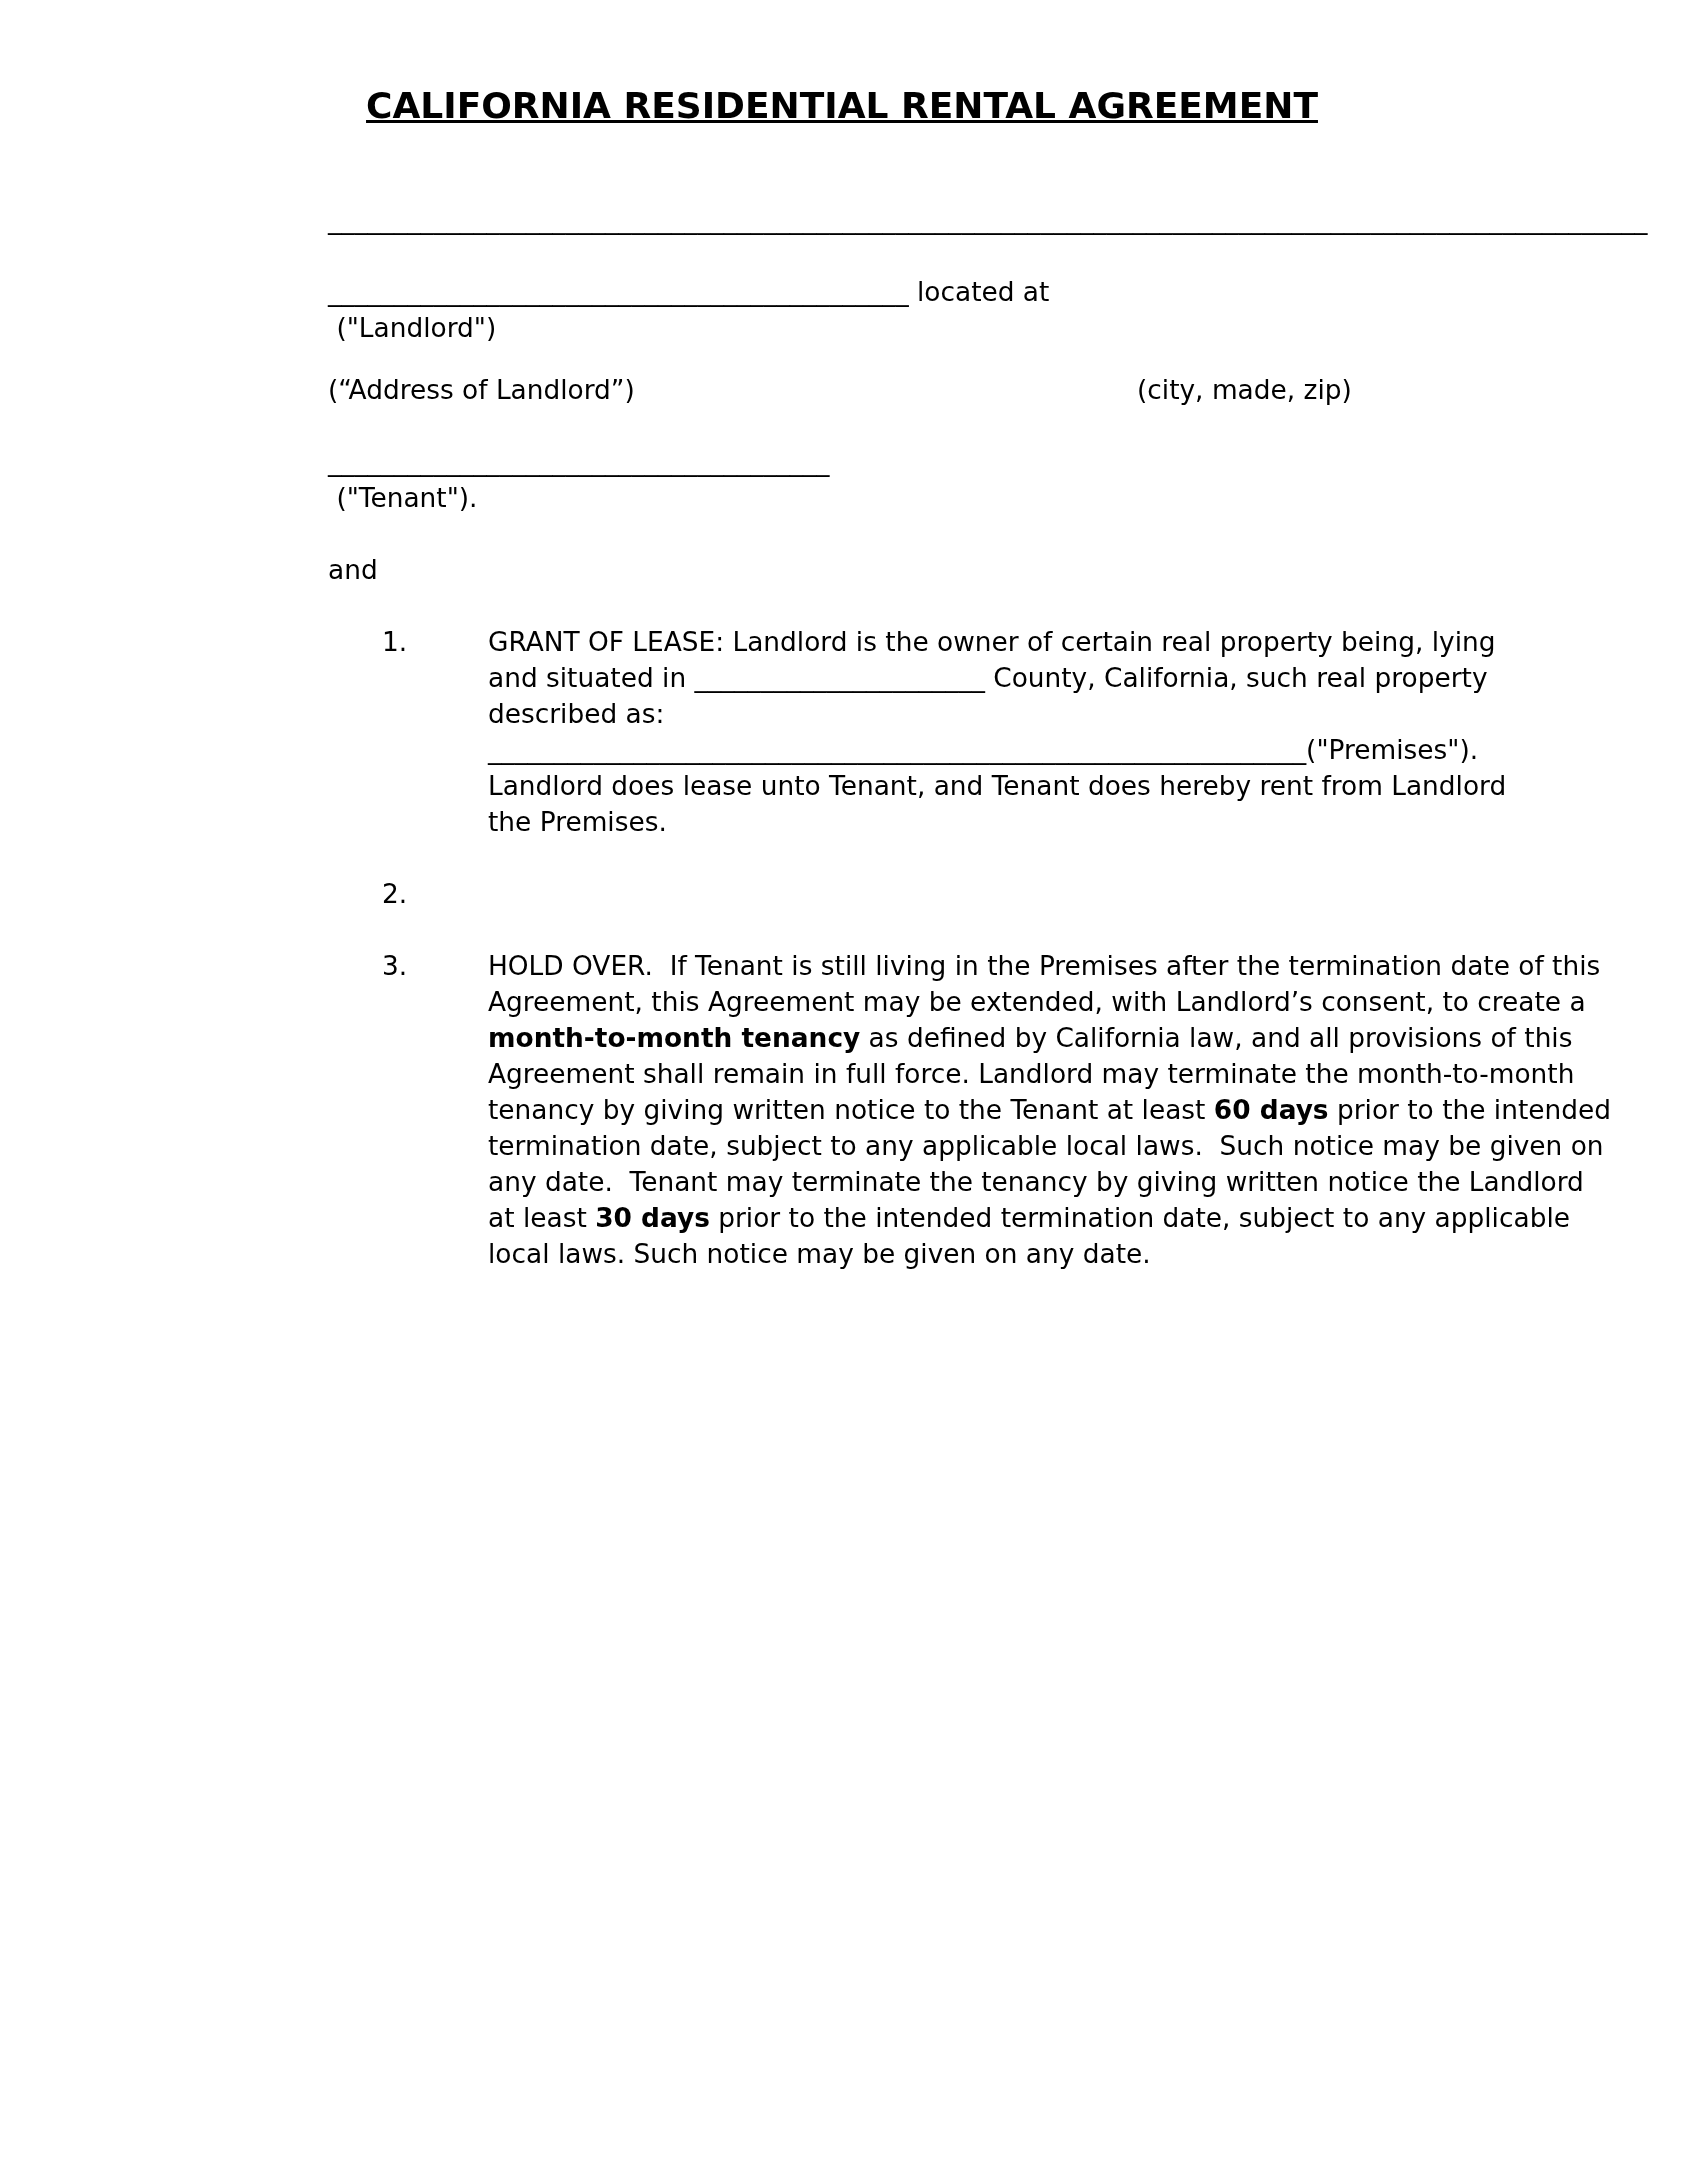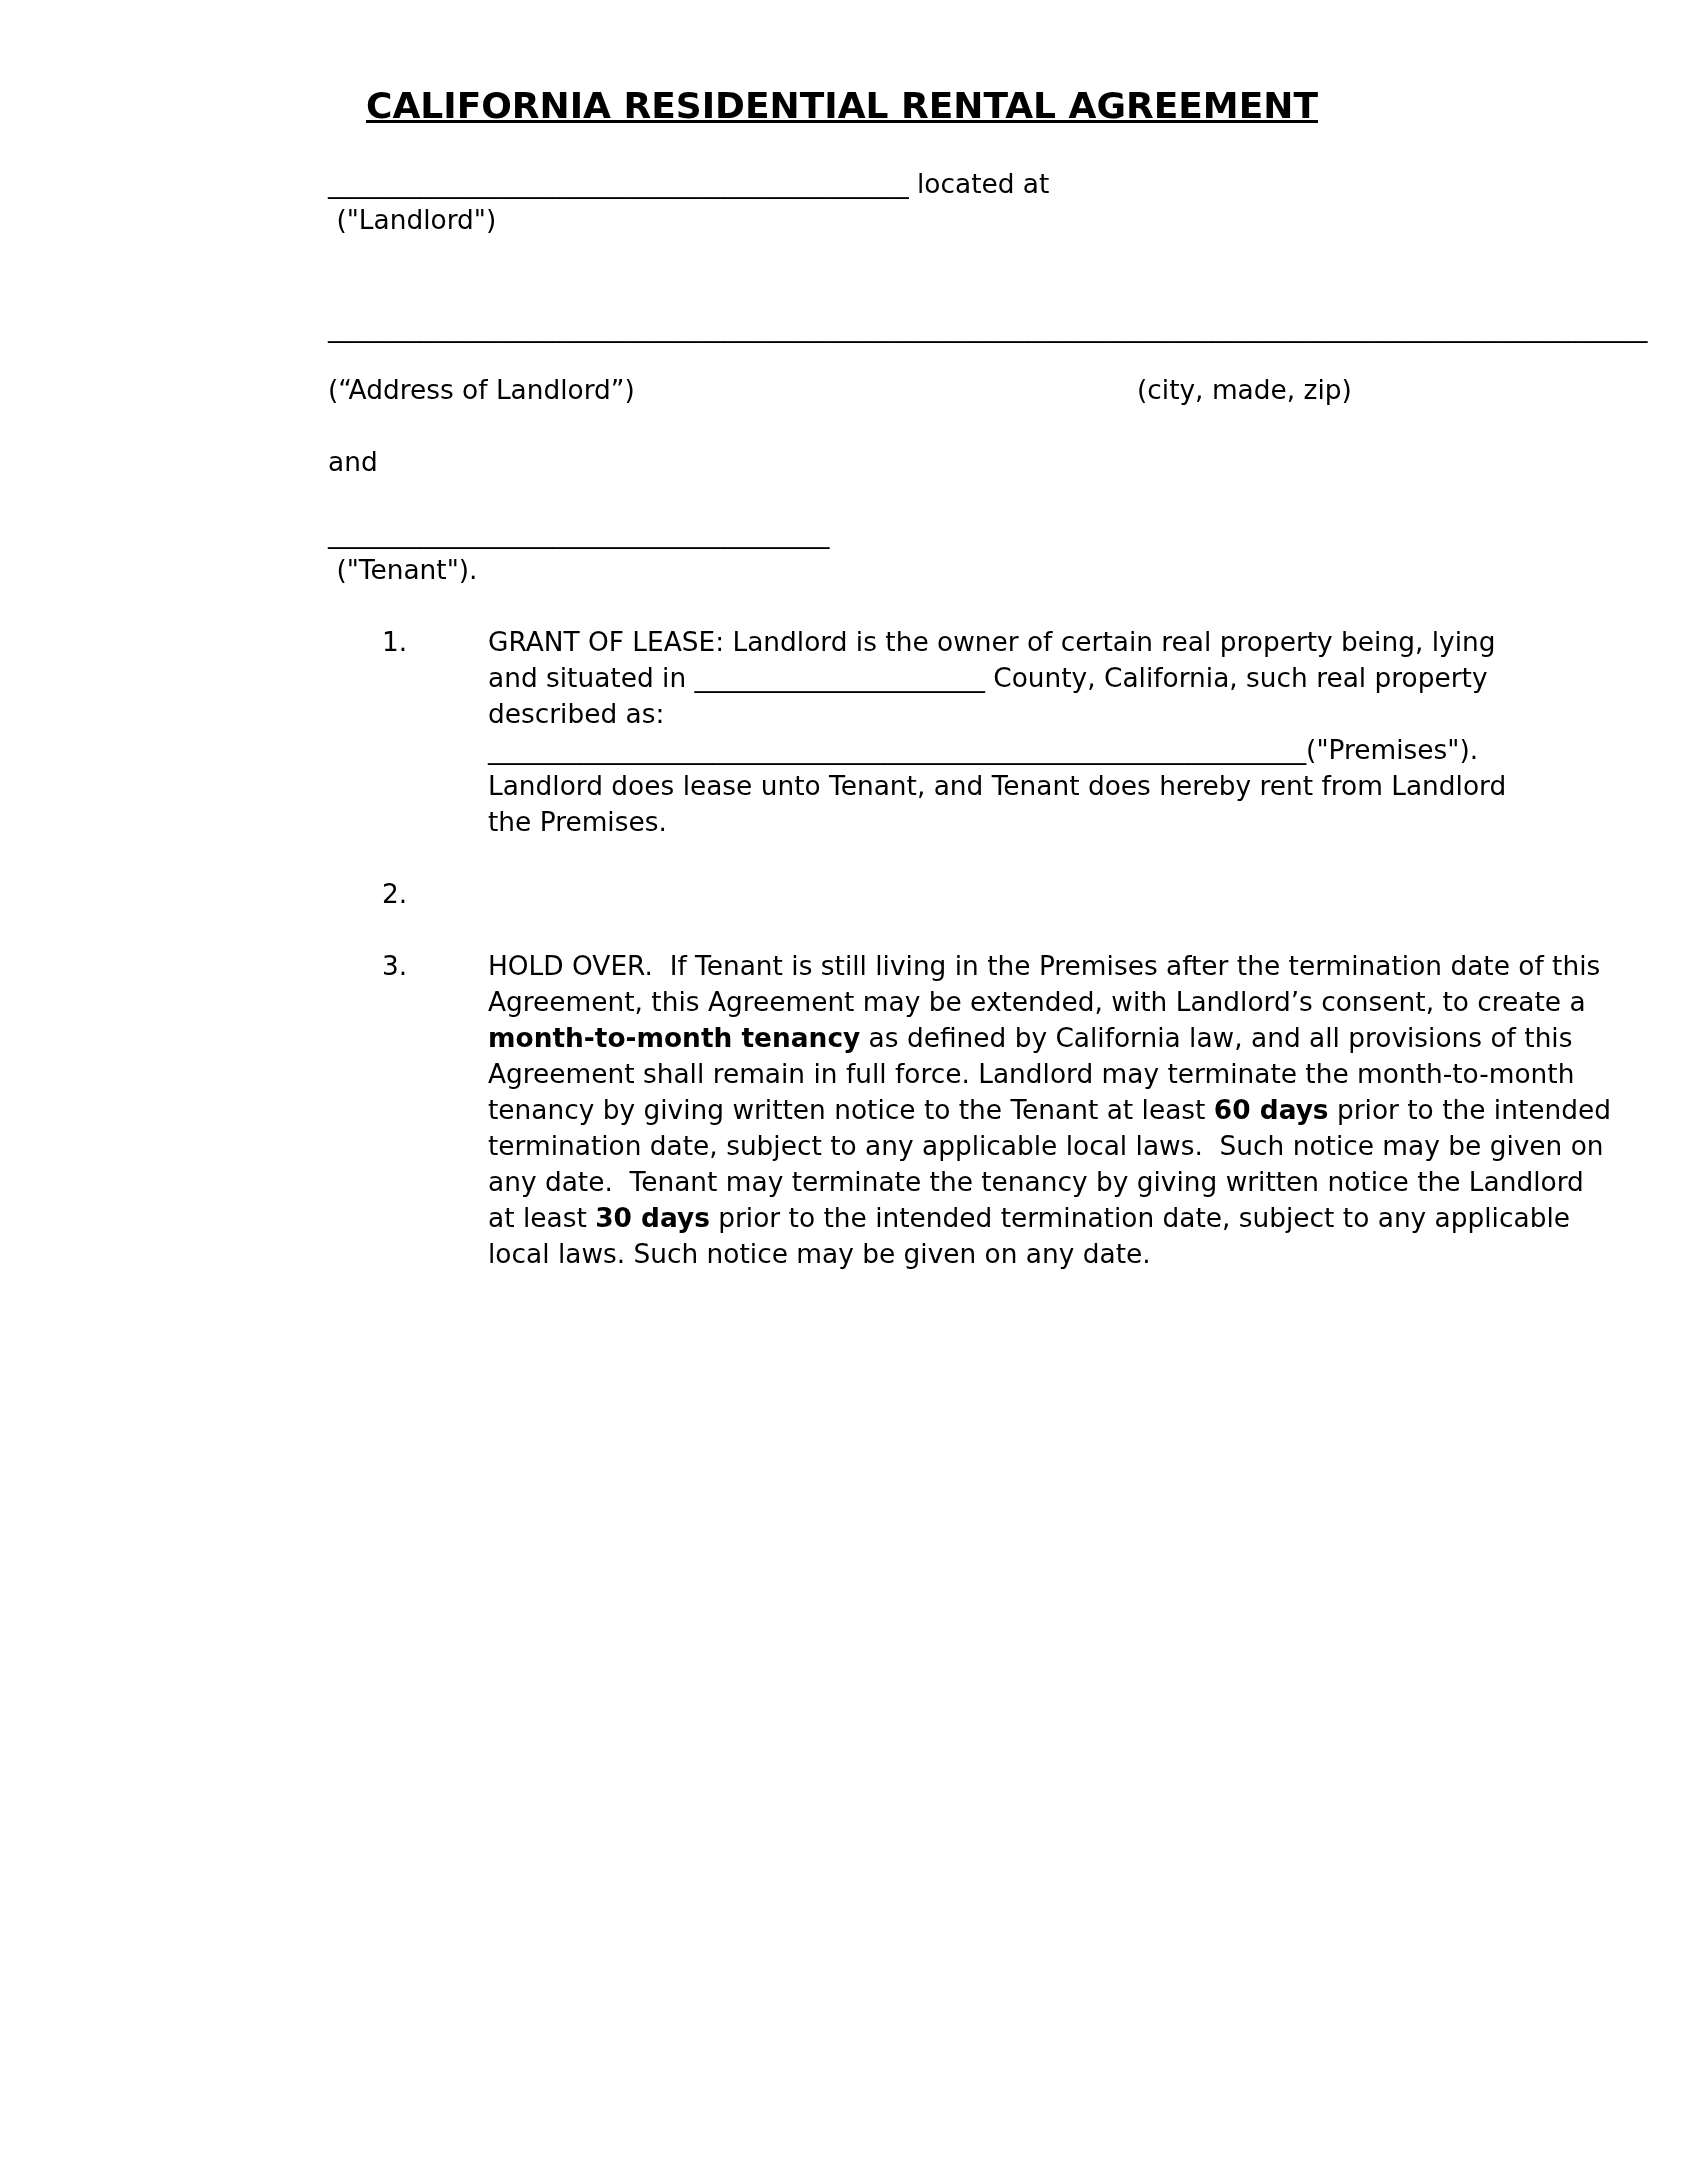--- a/index.html
+++ b/index.html
@@ -34,31 +34,31 @@
 </style>
 </head>
 <body>
 
 <div class="page">
   <div class="content">
 
     <h1 class="doc-title">CALIFORNIA RESIDENTIAL RENTAL AGREEMENT</h1>
 
 
+    <p class="para big-gap">____________________________________________________________________________________________________</p>
+
     <p class="para">____________________________________________ located at
  ("Landlord")</p>
 
-    <p class="para big-gap">____________________________________________________________________________________________________</p>
-
     <div class="addr-labels"><span>(“Address of Landlord”)</span><span class="addr-right">(city, made, zip)</span></div>
-
-    <p class="para">and</p>
 
     <p class="para">______________________________________
  ("Tenant").</p>
+
+    <p class="para">and</p>
 
 
     <div>
 
       <div class="item">
         <div class="num">1.</div>
         <div class="text">GRANT OF LEASE: Landlord is the owner of certain real property being, lying
 and situated in ______________________ County, California, such real property
 described as:
 ______________________________________________________________("Premises").

